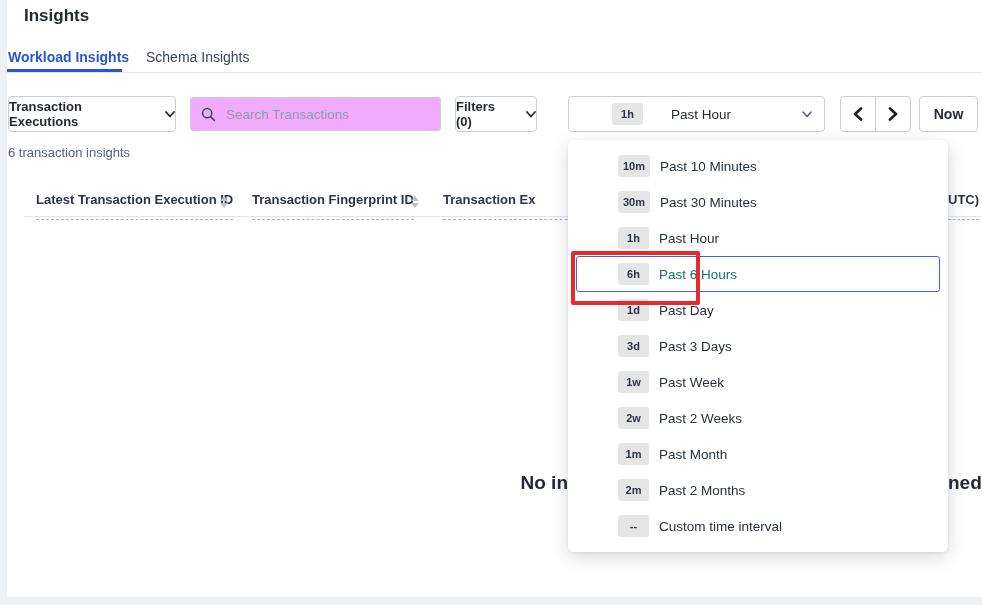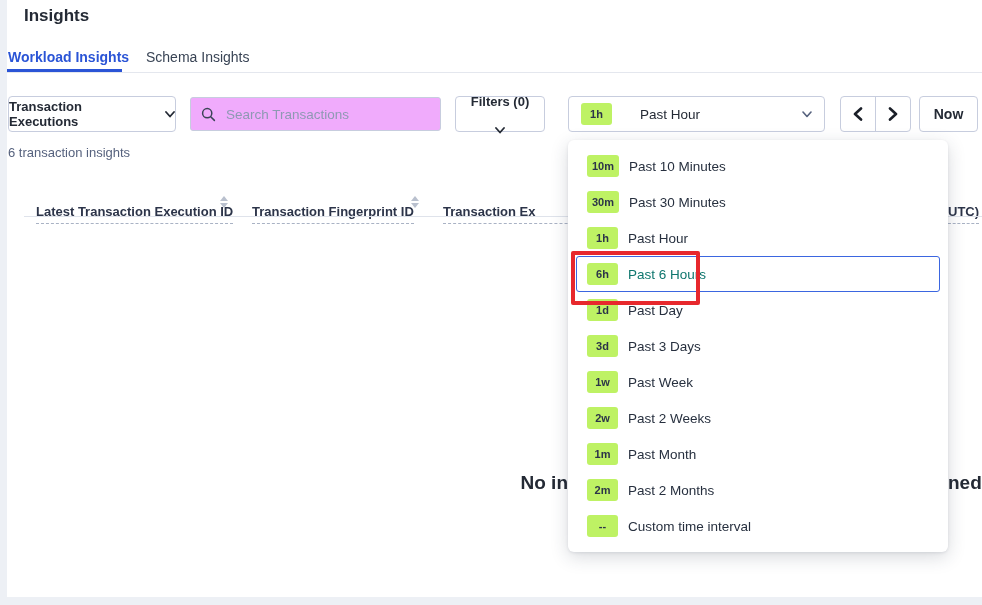--- a/index.html
+++ b/index.html
@@ -32,35 +32,35 @@
     display:flex;align-items:center;padding:0 10px;gap:8px;
   }
   .search-input{
     border:none;outline:none;flex:1;font-size:13.5px;color:#394455;
     font-family:"Liberation Sans","DejaVu Sans",sans-serif;background:transparent;
   }
   .search-input::placeholder{color:#8e99b3;}
   .badge{
     box-sizing:border-box;min-width:31px;height:22px;padding:0 5px;
     display:inline-flex;align-items:center;justify-content:center;
-    background:#bef264;border-radius:3px;font-size:11px;font-weight:700;color:#2c3449;
+    background:#e5e5e5;border-radius:3px;font-size:11px;font-weight:700;color:#2c3449;margin-left:31px;
   }
   .time-trigger{justify-content:flex-start;padding:0 12px;font-weight:400;font-size:13.5px;}
   .trigger-label{margin-left:10px;}
   .trigger-chevron{margin-left:auto;}
   .arrow-group{left:840px;top:96px;width:71px;height:36px;display:flex;
     border:1px solid #c7cdde;border-radius:4px;background:#fff;box-sizing:border-box;}
   .arrow-btn{flex:1;display:flex;align-items:center;justify-content:center;cursor:pointer;}
   .arrow-btn:first-child{border-right:1px solid #c7cdde;}
 
   .count-text{left:8px;top:145px;font-size:13px;color:#56627e;}
 
   
   .th{font-size:13px;font-weight:700;color:#2c3449;white-space:nowrap;}
-  .th-label{border-bottom:1px dashed #a9b2c4;padding-bottom:4px;display:inline-block;margin-top:12px;}
+  .th-label{border-bottom:1px dashed #a9b2c4;padding-bottom:12px;display:inline-block;}
   .clip{overflow:hidden;}
   .sort{display:inline-flex;flex-direction:column;gap:2px;vertical-align:middle;cursor:pointer;}
   .tri-up{width:0;height:0;border-left:4px solid transparent;border-right:4px solid transparent;border-bottom:5px solid #b9c0ce;}
   .tri-down{width:0;height:0;border-left:4px solid transparent;border-right:4px solid transparent;border-top:5px solid #b9c0ce;}
   .thead-border{left:24px;top:216px;right:0;height:1px;background:#dfe3eb;}
 
   
   .empty-frag{top:472px;font-size:19px;font-weight:700;color:#242a35;white-space:nowrap;}
   .empty-left{left:300px;width:268px;text-align:right;}
   .empty-right{left:948px;}
@@ -110,21 +110,21 @@
 <div class="abs search-box">
   <span>
     <svg width="15" height="15" viewBox="0 0 15 15">
         <circle cx="6.2" cy="6.2" r="4.6" fill="none" stroke="#394455" stroke-width="1.5"></circle>
         <line x1="9.7" y1="9.7" x2="13.4" y2="13.4" stroke="#394455" stroke-width="1.5" stroke-linecap="round"></line>
       </svg>
   </span>
   <input class="search-input" placeholder="Search Transactions" style="">
 </div>
 
-<div class="abs btn" style="left:455px;top:96px;width:90px;flex-direction:column;">
+<div class="abs btn" style="left:455px;top:96px;width:82px;">
   <span>Filters (0)</span>
   <span>
     <svg width="10" height="7" viewBox="0 0 10 7">
         <polyline points="1,1 5,5.5 9,1" fill="none" stroke="#242a35" stroke-width="1.8" stroke-linecap="round" stroke-linejoin="round"></polyline>
       </svg>
   </span>
 </div>
 
 <div class="abs btn time-trigger" style="left:568px;top:96px;width:257px;">
   <span class="badge">1h</span>

